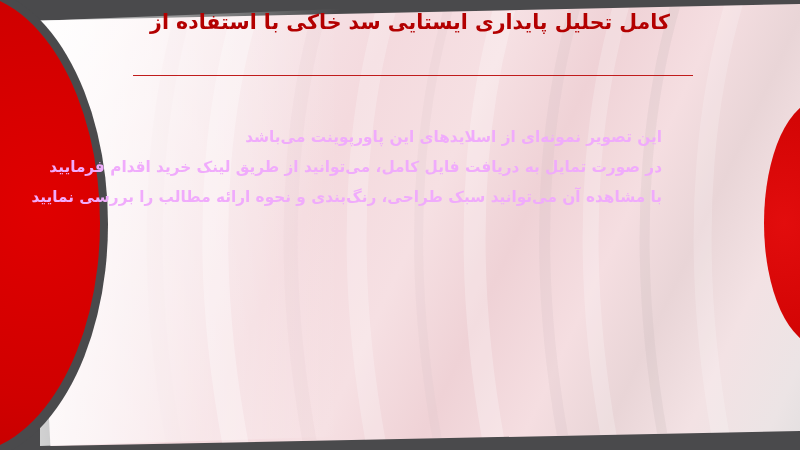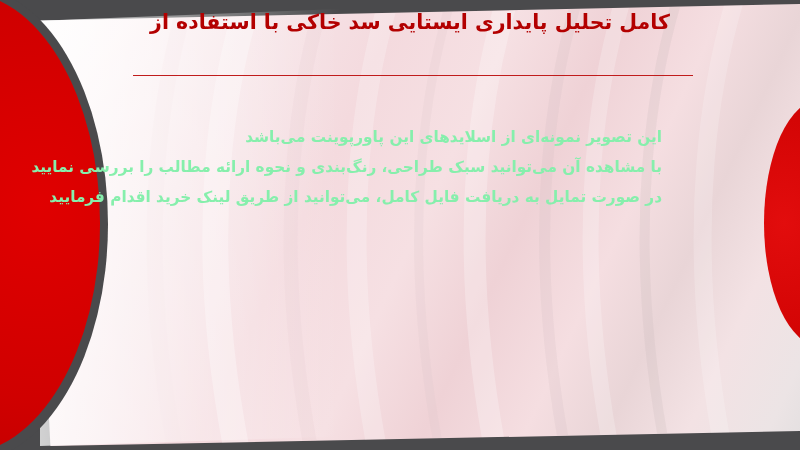--- a/index.html
+++ b/index.html
@@ -94,21 +94,21 @@
     border-top:1.6px solid #c01c1c;
   }
 
   
   #body-block{
     position:absolute;
     right:138px;top:122px;
     text-align:right;
   }
   #body-block .line{
-    color:#86efac;
+    color:#f0abfc;
     font-size:15.3px;
     font-weight:600;
     line-height:30px;
     white-space:nowrap;
   }
 </style>
 </head>
 <body>
 
 <div id="slide">
@@ -143,17 +143,17 @@
   <div class="ellipse-left"></div>
   <div class="ellipse-right"></div>
 
   <div id="title-block">
     <div class="line">کامل تحلیل پایداری ایستایی سد خاکی با استفاده از</div>
   </div>
   <div id="title-rule"></div>
 
   <div id="body-block">
     <div class="line">این تصویر نمونه‌ای از اسلایدهای این پاورپوینت می‌باشد</div>
+    <div class="line">در صورت تمایل به دریافت فایل کامل، می‌توانید از طریق لینک خرید اقدام فرمایید</div>
     <div class="line">با مشاهده آن می‌توانید سبک طراحی، رنگ‌بندی و نحوه ارائه مطالب را بررسی نمایید</div>
-    <div class="line">در صورت تمایل به دریافت فایل کامل، می‌توانید از طریق لینک خرید اقدام فرمایید</div>
   </div>
 
 </div>
 
 </body></html>

